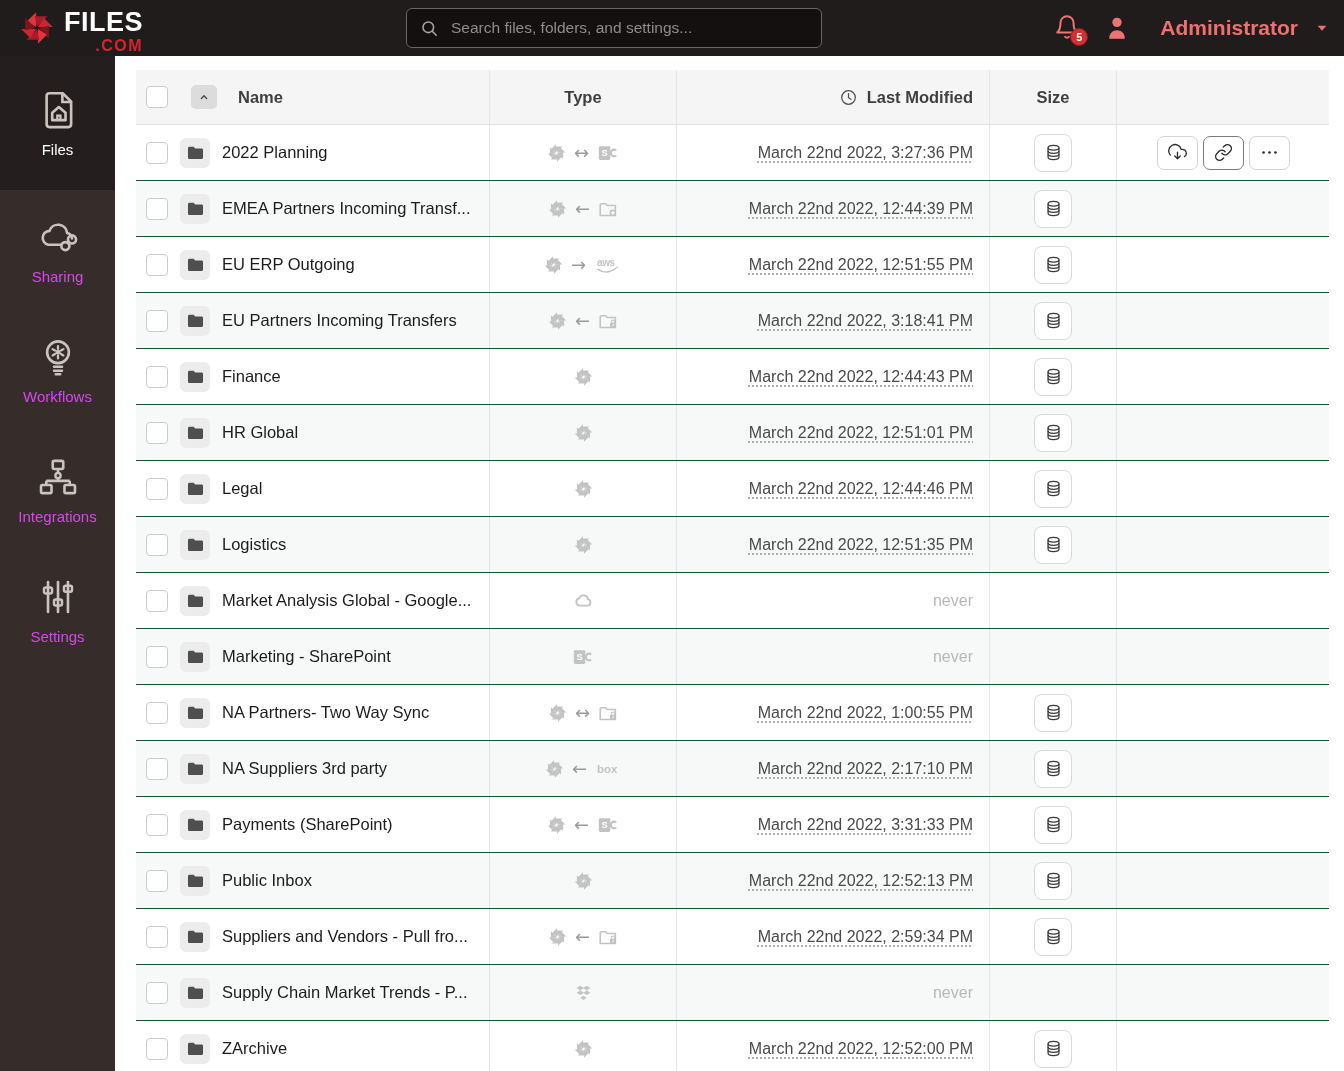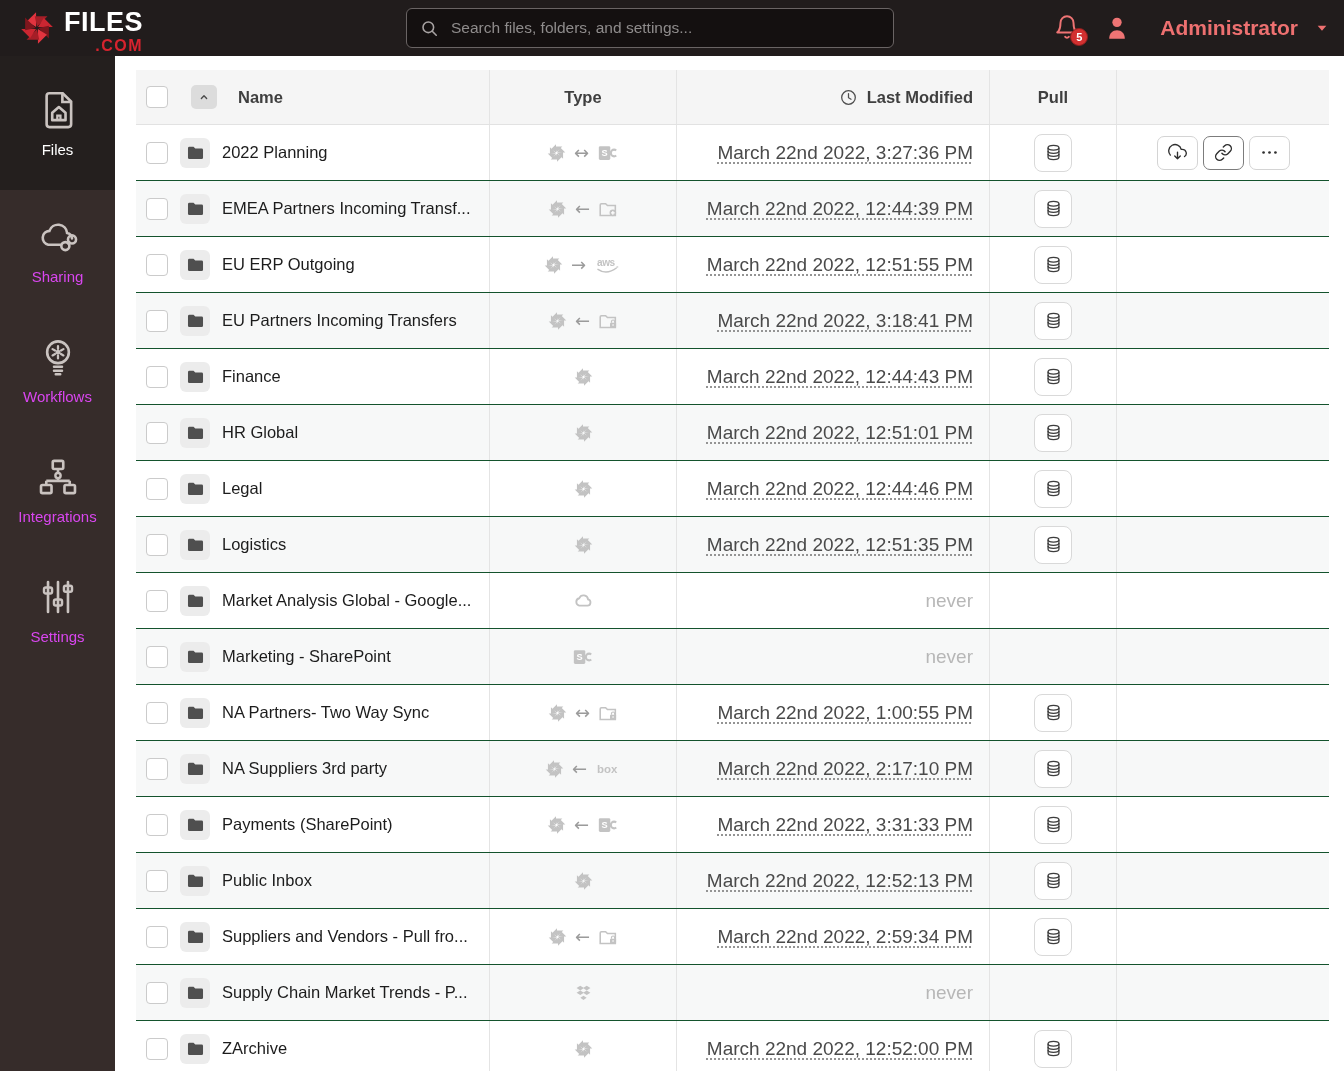--- a/index.html
+++ b/index.html
@@ -7,21 +7,21 @@
   body {
     width:1344px; height:1071px; overflow:hidden; position:relative;
     font-family:"Liberation Sans","DejaVu Sans",sans-serif; background:#fff;
   }
   
   .topbar { position:absolute; top:0; left:0; width:1344px; height:56px; background:#211c1c; z-index:10; }
   .logo { position:absolute; left:18px; top:9px; display:flex; gap:8px; align-items:flex-start; cursor:pointer; }
   .logo-text { display:flex; flex-direction:column; align-items:flex-end; line-height:1; }
   .logo-brand { color:#fff; font-weight:bold; font-size:27px; letter-spacing:.5px; }
   .logo-tld { color:#d7232e; font-weight:bold; font-size:16px; letter-spacing:1.5px; margin-top:2px; }
-  .searchbox { position:absolute; left:406px; top:8px; width:488px; height:40px; background:#141010;
+  .searchbox { position:absolute; left:406px; top:8px; width:416px; height:40px; background:#141010;
     border:1px solid #6a6464; border-radius:6px; display:flex; align-items:center; padding:0 13px; gap:10px; }
   .searchbox input { flex:1; background:transparent; border:0; outline:0; color:#ddd; font-size:15.5px;
     font-family:"Liberation Sans","DejaVu Sans",sans-serif; }
   .searchbox input::placeholder { color:#8f8c8c; }
   .topbar-right { position:absolute; right:14px; top:0; height:56px; display:flex; align-items:center; gap:24px; }
   .bell-wrap { position:relative; width:26px; height:28px; cursor:pointer; color:#ee7474; }
   .badge { position:absolute; right:-8px; bottom:-4px; width:18px; height:18px; border-radius:50%;
     background:#d33030; border:1.5px solid #8c1f1f; color:#fff; font-size:11px; font-weight:bold;
     display:flex; align-items:center; justify-content:center; }
   .user-menu { display:flex; align-items:center; gap:30px; cursor:pointer; }
@@ -51,21 +51,21 @@
   .sort-btn { width:26px; height:24px; background:#dcdcdc; border:0; border-radius:5px; display:flex;
     align-items:center; justify-content:center; cursor:pointer; color:#4a4a4a; margin-left:11px; }
   .head-label { margin-left:9px; }
   .folder-chip { width:30px; height:30px; background:#ececec; border-radius:6px; display:flex;
     align-items:center; justify-content:center; color:#4f4f4f; flex:0 0 auto; }
   .fname { font-size:16.5px; color:#1c1c1c; white-space:nowrap; cursor:pointer; }
   .c-type { justify-content:center; gap:7px; color:#c3c3c3; }
   .tarrow { color:#9b9b9b; font-size:18px; line-height:1; font-family:"DejaVu Sans",sans-serif; }
   .c-mod { justify-content:flex-end; padding-right:16px; }
   .c-mod.head-mod { gap:9px; color:#3f3f3f; }
-  .mod-link { font-size:19px; color:#4a4a4a; text-decoration:underline dotted; text-decoration-color:#949494;
+  .mod-link { font-size:16px; color:#4a4a4a; text-decoration:underline dotted; text-decoration-color:#949494;
     text-underline-offset:4px; cursor:pointer; white-space:nowrap; }
   .mod-link.never { color:#b7b7b7; text-decoration:none; cursor:default; }
   .c-size { justify-content:center; }
   .size-btn { width:38px; height:38px; background:#fff; border:1px solid #d9d9d9; border-radius:8px;
     display:flex; align-items:center; justify-content:center; color:#3d3d3d; cursor:pointer; }
   .c-actions { justify-content:center; gap:5px; }
   .abtn { min-width:41px; height:34px; background:#fff; border:1px solid #d4d4d4; border-radius:7px;
     display:flex; align-items:center; justify-content:center; color:#2f2f2f; cursor:pointer; padding:0 8px; }
   .abtn.active { border:1.5px solid #7c7c7c; }
   .ic { display:block; }
@@ -284,21 +284,21 @@
       <div class="cell c-type" style="justify-content:center;">
         <span>Type</span>
       </div>
       <div class="cell c-mod head-mod">
         <svg class="clock" width="19" height="19" viewBox="0 0 24 24">
             <use href="#i-clock"></use>
           </svg>
         <span>Last Modified</span>
       </div>
       <div class="cell c-size">
-        <span>Pull</span>
+        <span>Size</span>
       </div>
       <div class="cell c-actions"></div>
     </div>
 
     <div>
   <div class="trow">
     <div class="cell c-name">
       <input type="checkbox" class="cb" style="">
       <span class="folder-chip">
         <svg width="19" height="19" viewBox="0 0 24 24">

